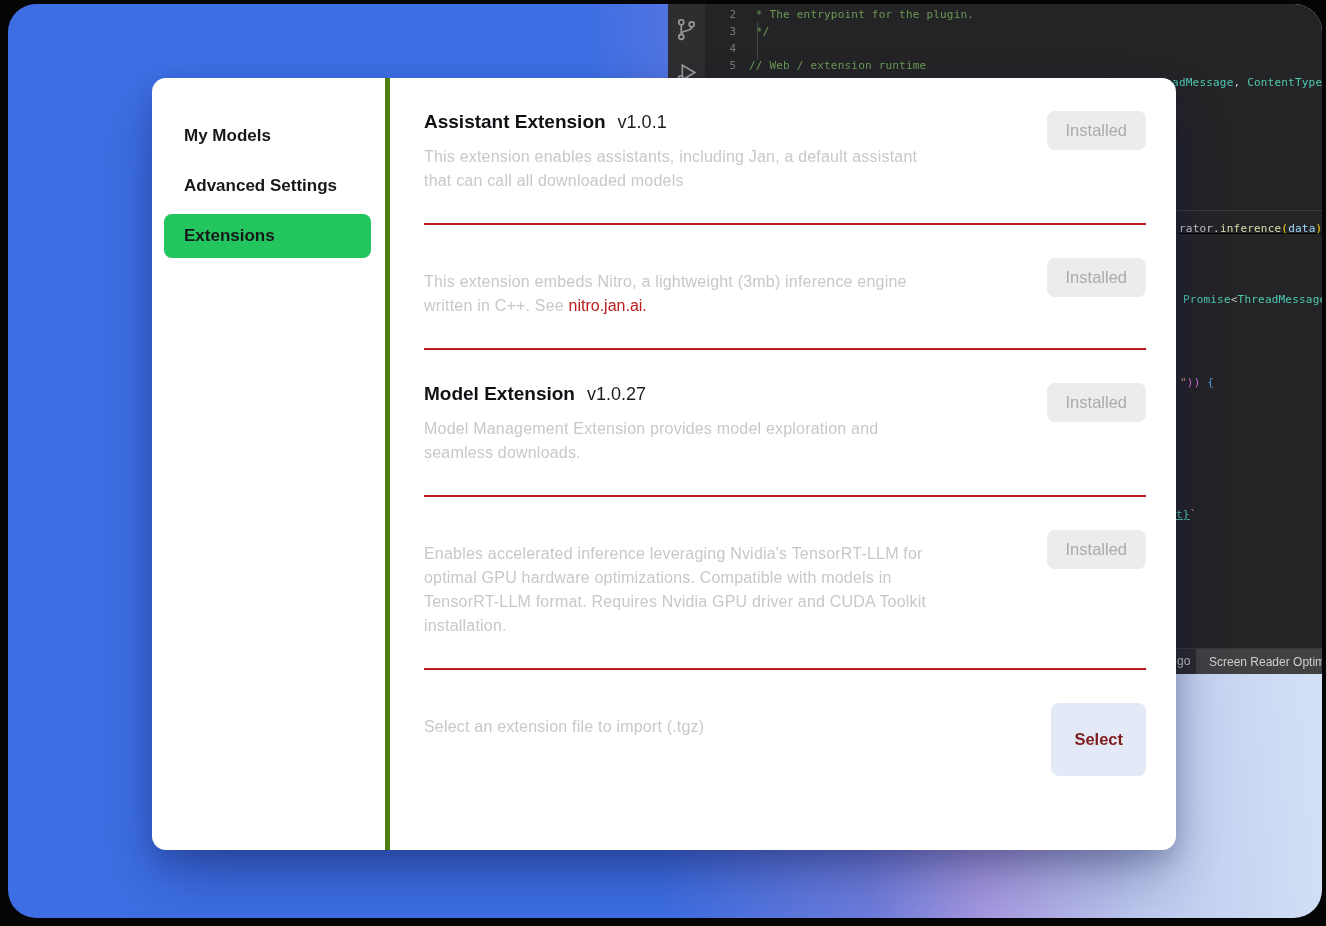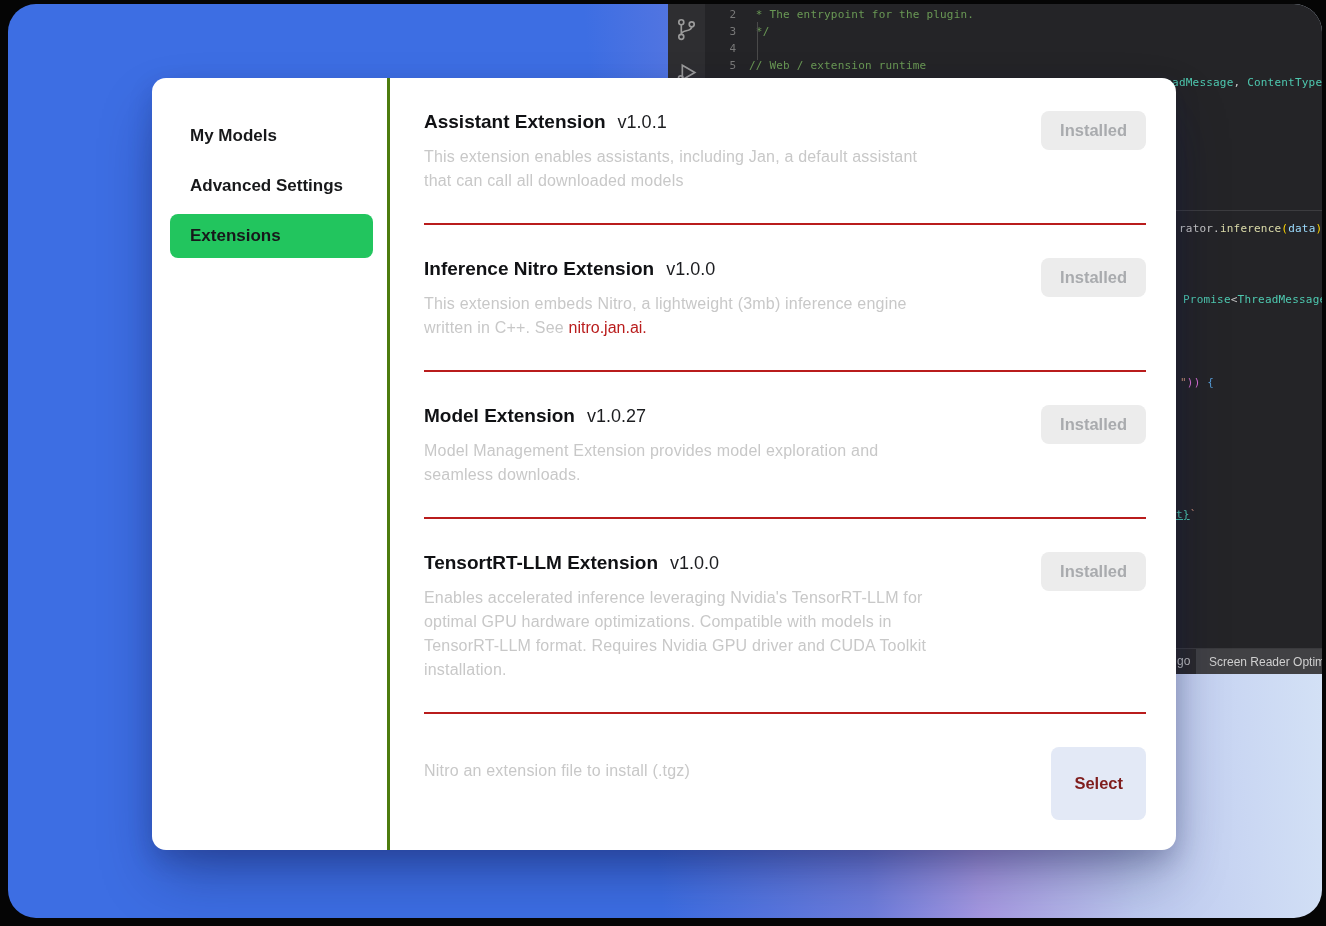--- a/index.html
+++ b/index.html
@@ -35,36 +35,36 @@
                border-top:1px solid #3a3a3d; font-size:12px; color:#bdbdbd;
                font-family:"Liberation Sans", sans-serif; }
   .sb-go { position:absolute; left:509px; top:5px; }
   .sb-seg { position:absolute; left:528px; right:0; top:0; bottom:0; background:#414144;
             line-height:26px; padding-left:13px; white-space:nowrap; overflow:hidden; color:#cfcfcf; }
 
   
   .modal { position:absolute; left:144px; top:74px; width:1024px; height:772px;
            background:#ffffff; border-radius:14px; z-index:3; display:flex; overflow:hidden;
            box-shadow:0 30px 60px -10px rgba(15,20,70,.40), 0 10px 25px rgba(15,20,70,.18); }
-  .sidebar { width:238px; border-right:3px solid #4d7c0f; padding:36px 14px 0 18px; flex:none; }
+  .sidebar { width:238px; border-right:5px solid #4d7c0f; padding:36px 14px 0 12px; flex:none; }
   .nav-item { height:44px; line-height:44px; padding-left:20px; margin-bottom:6px;
               border-radius:8px; font-size:17px; font-weight:700; color:#17181a; cursor:pointer; }
   .nav-item.active { background:#22c55e; }
   .content { flex:1; padding:0 30px 0 34px; overflow:hidden; }
   .row { display:flex; justify-content:space-between; align-items:flex-start; gap:24px;
          padding:33px 0 30px; border-bottom:2px solid #b91c1c; }
   .row:last-child { border-bottom:none; }
   .row-text { max-width:590px; }
   .row-title { font-size:19px; font-weight:700; color:#101114; }
   .row-version { font-size:18px; font-weight:400; color:#1c1d20; margin-left:12px; }
   .row-desc { margin-top:12px; font-size:16px; line-height:24px; color:#6d7480; white-space:pre-line; }
   .row-desc .link { color:#b91c1c; text-decoration:none; cursor:pointer; }
   .btn { flex:none; border:none; border-radius:8px; padding:10px 19px; font-size:16.5px;
          font-family:"Liberation Sans", sans-serif; cursor:pointer; }
-  .btn.muted { background:#ececec; color:#a9abae; font-weight:700; }
+  .btn.muted { background:#ececec; color:#a9abae; font-weight:400; }
   .btn.accent { background:#e3e9f6; color:#7f1d1d; font-weight:700; padding:27px 23px; }
 </style>
 </head>
 <body>
 
 <div class="stage">
   <div class="window">
 
     <div class="editor">
       <div class="activitybar">
@@ -82,21 +82,21 @@
       <div class="codelines" id="codelines">
           <div class="codeline"><span class="lnum">2</span><span class="tk cm"> * The entrypoint for the plugin.</span></div>
           <div class="codeline"><span class="lnum">3</span><span class="tk cm"> */</span></div>
           <div class="codeline"><span class="lnum">4</span></div>
           <div class="codeline"><span class="lnum">5</span><span class="tk cm">// Web / extension runtime</span></div>
           <div class="codeline"><span class="lnum">6</span><span class="tk kw">import </span><span class="tk pn">{</span><span class="tk ty">log</span><span class="tk pl">, </span><span class="tk ty">BaseExtension</span><span class="tk pl">, </span><span class="tk ty">MessageEvent</span><span class="tk pl">, </span><span class="tk ty">MessageRequest</span><span class="tk pl">, </span><span class="tk ty">ThreadMessage</span><span class="tk pl">, </span><span class="tk ty">ContentType</span></div>
         </div>
       <div class="indent-guide"></div>
       <div class="hline"></div>
       <div id="fragments">
-          <div class="fragment" style="left: 511px; top: 218px;"><span class="tk pl">rator.</span><span class="tk fn">inference</span><span class="tk pn">(</span><span class="tk param">data</span><span class="tk pn">)</span></div>
+          <div class="fragment" style="left: 511px; top: 218px; text-decoration: underline;"><span class="tk pl">rator.</span><span class="tk fn">inference</span><span class="tk pn">(</span><span class="tk param">data</span><span class="tk pn">)</span></div>
           <div class="fragment" style="left: 515px; top: 289px;"><span class="tk ty">Promise</span><span class="tk pl">&lt;</span><span class="tk ty">ThreadMessage</span></div>
           <div class="fragment" style="left: 512px; top: 372px;"><span class="tk str">"</span><span class="tk kw2">))</span><span class="tk blue"> {</span></div>
           <div class="fragment" style="left: 508px; top: 504px;"><span class="tk und">t}</span><span class="tk str">`</span></div>
         </div>
       <div class="statusbar">
         <span class="sb-go">go</span>
         <span class="sb-seg">Screen Reader Optimized</span>
       </div>
     </div>
 
@@ -110,47 +110,45 @@
           <div class="row">
             <div class="row-text">
               <div><span class="row-title">Assistant Extension</span><span class="row-version">v1.0.1</span></div>
               <div class="row-desc"><span class="tk pl">This extension enables assistants, including Jan, a default assistant
 that can call all downloaded models</span></div>
             </div>
             <button class="btn muted">Installed</button>
           </div>
           <div class="row">
             <div class="row-text">
-              <div><span class="row-title">Inference Nitro Extension</span><span class="row-version">v1.0.0</span></div>
               <div class="row-desc"><span class="tk pl">This extension embeds Nitro, a lightweight (3mb) inference engine
 written in C++. See </span><span class="link">nitro.jan.ai.</span></div>
             </div>
             <button class="btn muted">Installed</button>
           </div>
           <div class="row">
             <div class="row-text">
               <div><span class="row-title">Model Extension</span><span class="row-version">v1.0.27</span></div>
               <div class="row-desc"><span class="tk pl">Model Management Extension provides model exploration and
 seamless downloads.</span></div>
             </div>
             <button class="btn muted">Installed</button>
           </div>
           <div class="row">
             <div class="row-text">
-              <div><span class="row-title">TensortRT-LLM Extension</span><span class="row-version">v1.0.0</span></div>
               <div class="row-desc"><span class="tk pl">Enables accelerated inference leveraging Nvidia's TensorRT-LLM for
 optimal GPU hardware optimizations. Compatible with models in
 TensorRT-LLM format. Requires Nvidia GPU driver and CUDA Toolkit
 installation.</span></div>
             </div>
             <button class="btn muted">Installed</button>
           </div>
           <div class="row">
             <div class="row-text">
-              <div class="row-desc"><span class="tk pl">Nitro an extension file to install (.tgz)</span></div>
+              <div class="row-desc"><span class="tk pl">Select an extension file to import (.tgz)</span></div>
             </div>
             <button class="btn accent">Select</button>
           </div>
         </main>
     </div>
 
   </div>
 </div>
 
 </body></html>

